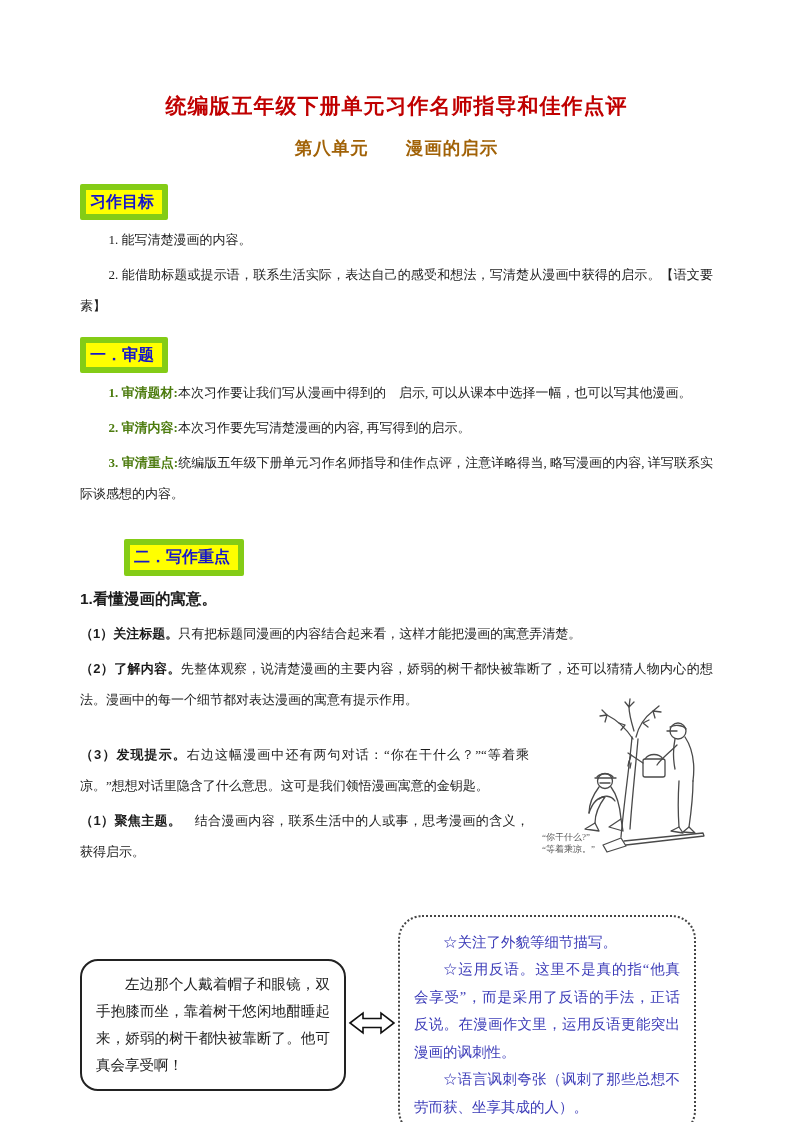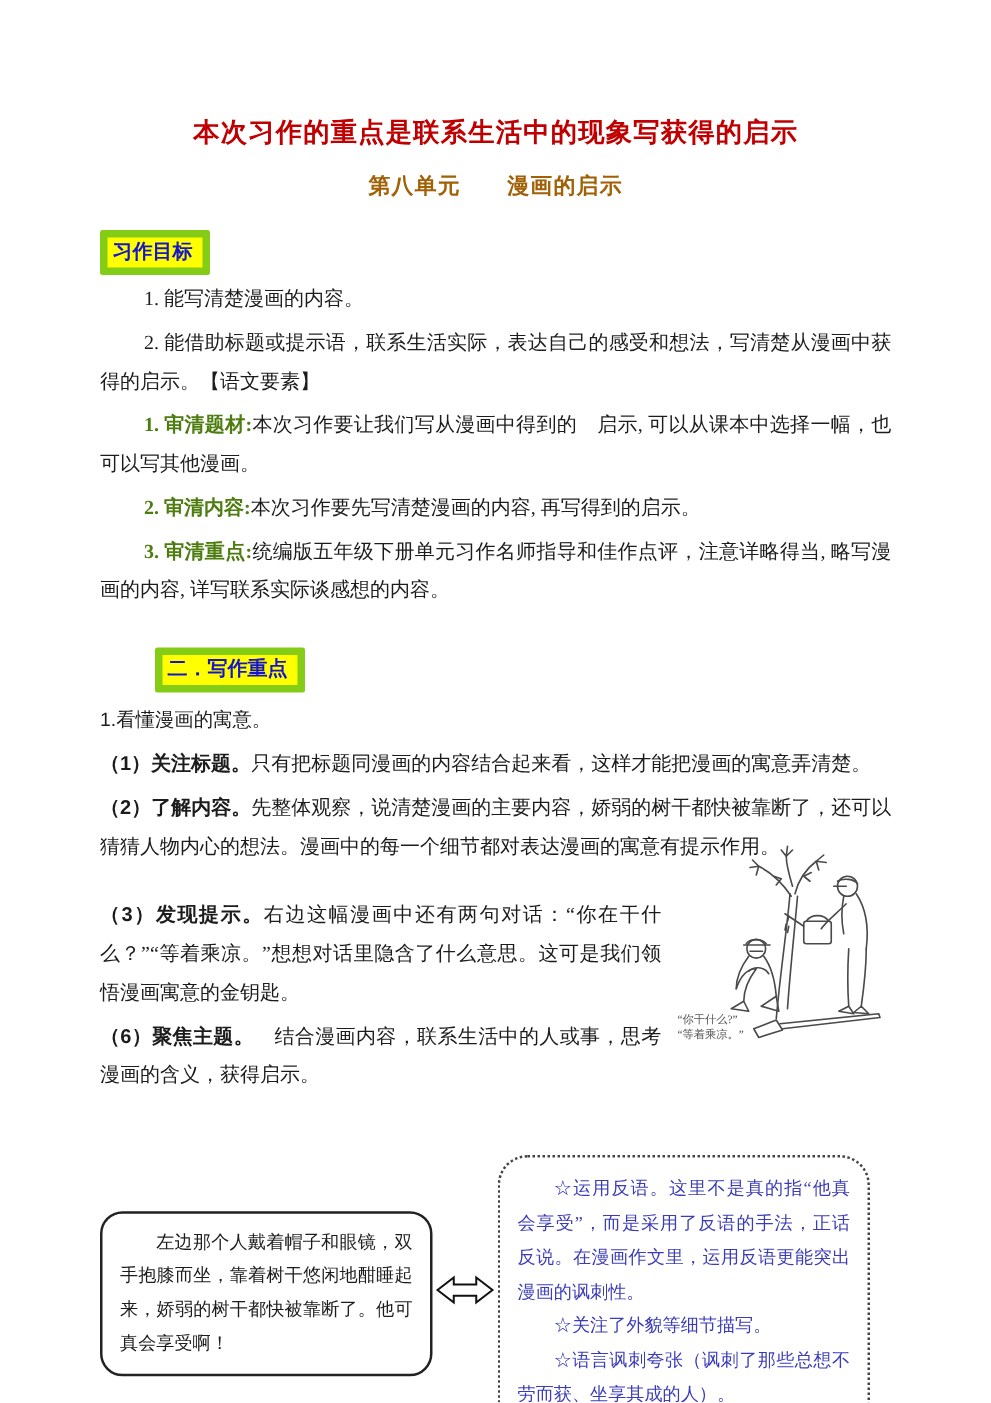--- a/index.html
+++ b/index.html
@@ -33,28 +33,28 @@
     font-family:"Liberation Sans","DejaVu Sans",sans-serif;
     font-size:16px;font-weight:bold;color:#1515cc;
     line-height:1.2;
   }
   .badge-wrap{margin:0;}
   .mt-goal{margin-top:24px;}
   .mt-sec1{margin-top:16px;}
   .mt-sec2{margin-top:30px;padding-left:44px;}
   p.body{
     margin:4px 0;
-    font-size:16px;line-height:31px;
+    font-size:13px;line-height:31px;
     text-align:justify;
   }
   p.indent{text-indent:2.2em;}
   b.lead{font-weight:bold;color:#4d7c0f;}
   p.bold-heading{
     margin:8px 0 2px 0;
-    font-size:15.5px;line-height:30px;font-weight:normal;
+    font-size:15.5px;line-height:30px;font-weight:bold;
     font-family:"Liberation Sans","DejaVu Sans",sans-serif;
   }
   .point-lead{
     font-weight:bold;
     font-family:"Liberation Sans","DejaVu Sans",sans-serif;
   }
   .gap-top{margin-top:22px;}
   .wrap-area{margin-top:24px;}
   .wrap-area::after{content:"";display:block;clear:both;}
   .cartoon{
@@ -91,29 +91,32 @@
   .bubble-right p{
     margin:0;font-size:14.5px;line-height:27.5px;text-align:justify;text-indent:2em;
     color:#3c3cb8;
   }
 </style>
 </head>
 <body>
 
 <div class="page">
 
-  <h1 class="doc-title">本次习作的重点是联系生活中的现象写获得的启示</h1>
+  <h1 class="doc-title">统编版五年级下册单元习作名师指导和佳作点评</h1>
   <h2 class="unit-title">第八单元　　漫画的启示</h2>
 
   <div class="badge-wrap mt-goal">
     <span class="badge">习作目标</span>
   </div>
   <p class="body indent">1. 能写清楚漫画的内容。</p>
   <p class="body indent">2. 能借助标题或提示语，联系生活实际，表达自己的感受和想法，写清楚从漫画中获得的启示。【语文要素】</p>
 
+  <div class="badge-wrap mt-sec1">
+    <span class="badge">一．审题</span>
+  </div>
   <p class="body indent">
     <b class="lead">1. 审清题材:</b><span>本次习作要让我们写从漫画中得到的　启示, 可以从课本中选择一幅，也可以写其他漫画。</span>
   </p>
   <p class="body indent">
     <b class="lead">2. 审清内容:</b><span>本次习作要先写清楚漫画的内容, 再写得到的启示。</span>
   </p>
   <p class="body indent">
     <b class="lead">3. 审清重点:</b><span>统编版五年级下册单元习作名师指导和佳作点评，注意详略得当, 略写漫画的内容, 详写联系实际谈感想的内容。</span>
   </p>
 
@@ -180,33 +183,33 @@
         <g font-family="Liberation Serif, DejaVu Serif, serif" font-size="9" fill="#555555">
           <text x="1" y="143">“你干什么?”</text>
           <text x="1" y="155">“等着乘凉。”</text>
         </g>
       </svg>
     </div>
     <p class="body">
       <span class="point-lead">（3）发现提示。</span><span>右边这幅漫画中还有两句对话：“你在干什么？”“等着乘凉。”想想对话里隐含了什么意思。这可是我们领悟漫画寓意的金钥匙。</span>
     </p>
     <p class="body pt4">
-      <span class="point-lead">（6）聚焦主题。</span><span>　结合漫画内容，联系生活中的人或事，思考漫画的含义，获得启示。</span>
+      <span class="point-lead">（1）聚焦主题。</span><span>　结合漫画内容，联系生活中的人或事，思考漫画的含义，获得启示。</span>
     </p>
   </div>
 
   <div class="bubbles-row">
     <div class="bubble-left">
       <p>左边那个人戴着帽子和眼镜，双手抱膝而坐，靠着树干悠闲地酣睡起来，娇弱的树干都快被靠断了。他可真会享受啊！</p>
     </div>
     <div class="arrow-wrap">
       <svg width="48" height="34" viewBox="0 0 48 34" xmlns="http://www.w3.org/2000/svg">
         <polygon points="2,17 15,7 15,12.5 33,12.5 33,7 46,17 33,27 33,21.5 15,21.5 15,27" fill="#ffffff" stroke="#111111" stroke-width="1.6" stroke-linejoin="miter"></polygon>
       </svg>
     </div>
     <div class="bubble-right">
+      <p>☆关注了外貌等细节描写。</p>
       <p>☆运用反语。这里不是真的指“他真会享受”，而是采用了反语的手法，正话反说。在漫画作文里，运用反语更能突出漫画的讽刺性。</p>
-      <p>☆关注了外貌等细节描写。</p>
       <p>☆语言讽刺夸张（讽刺了那些总想不劳而获、坐享其成的人）。</p>
     </div>
   </div>
 
 </div>
 
 </body></html>

